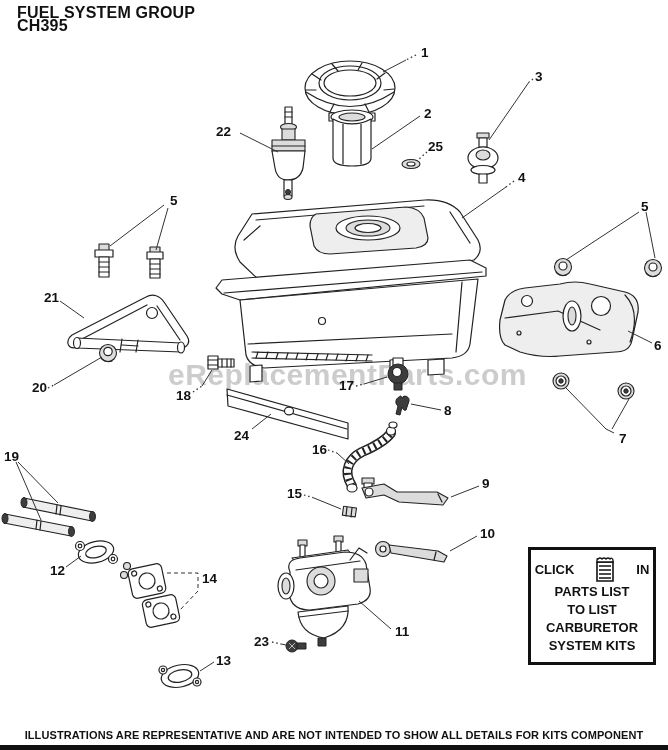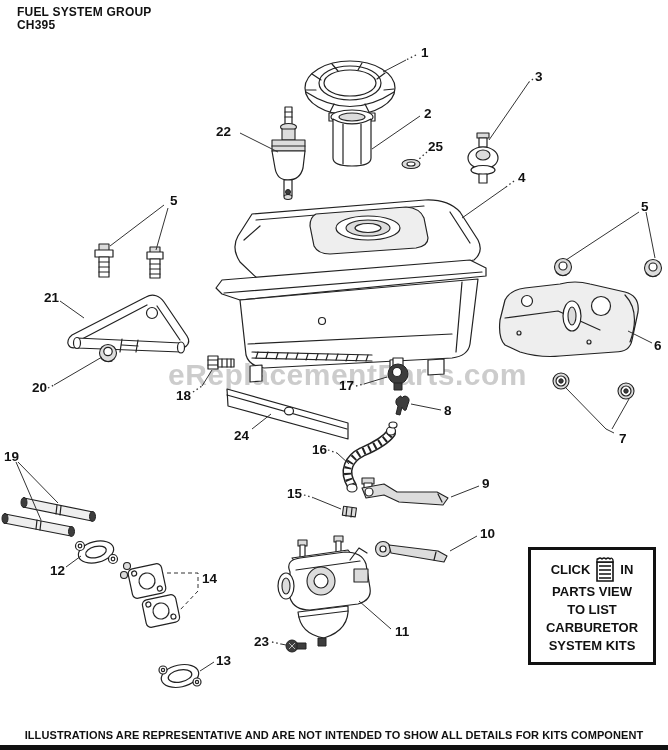--- a/index.html
+++ b/index.html
@@ -1,36 +1,36 @@
 <!DOCTYPE html>
 <html><head>
 <meta charset="utf-8">
 <style>
   html,body{margin:0;padding:0;background:#fff;}
   .page{position:relative;width:668px;height:750px;background:#ffffff;overflow:hidden;
         font-family:"Liberation Sans",sans-serif;}
-  .hdr{position:absolute;left:17px;top:6px;z-index:3;font-weight:bold;font-size:12px;
+  .hdr{position:absolute;left:17px;top:6px;z-index:3;font-weight:bold;font-size:16px;
        line-height:13px;color:#111;letter-spacing:.2px;}
   .watermark{position:absolute;left:168px;top:358px;z-index:1;font-size:30px;font-weight:bold;
        color:#9a9a9a;opacity:.5;white-space:nowrap;letter-spacing:.5px;pointer-events:none;}
   svg.diagram{position:absolute;left:0;top:0;z-index:2;}
   .ln{stroke:#222;stroke-width:1.2;fill:none;stroke-linecap:round;stroke-linejoin:round;}
   .fw{fill:#fff;stroke:#222;stroke-width:1.2;stroke-linejoin:round;}
   .fg{fill:#dcdcdc;stroke:#222;stroke-width:1.1;stroke-linejoin:round;}
   .fd{fill:#3d3d3d;stroke:#222;stroke-width:1;stroke-linejoin:round;}
   .fe{fill:#eeeeee;stroke:#222;stroke-width:1.2;stroke-linejoin:round;}
   .ld{stroke:#333;stroke-width:1;fill:none;}
   .dt{stroke:#333;stroke-width:1.3;fill:none;stroke-dasharray:1.5 2.8;}
   .dash{stroke:#333;stroke-width:1;fill:none;stroke-dasharray:4 3;}
   .co{font-family:"Liberation Sans",sans-serif;font-size:13.5px;font-weight:bold;fill:#111;}
   .infobox{position:absolute;left:528px;top:547px;width:128px;height:118px;z-index:3;
        border:3px solid #111;background:#fff;box-sizing:border-box;display:flex;
        flex-direction:column;align-items:center;justify-content:center;
        font-weight:bold;font-size:13px;line-height:18px;color:#111;text-align:center;}
-  .infobox .row1{display:flex;align-items:center;gap:4px;}
+  .infobox .row1{display:flex;align-items:center;gap:20px;}
   .footer-text{position:absolute;left:0;right:0;top:729px;z-index:3;text-align:center;
        font-weight:bold;font-size:11px;color:#111;letter-spacing:.1px;}
   .footer-bar{position:absolute;left:0;right:0;top:745px;height:5px;background:#111;z-index:3;}
 </style>
 </head>
 <body>
 
 <div class="page">
 
   <div class="hdr">
@@ -364,21 +364,21 @@
   <div class="infobox">
     <div class="row1">
       <span>CLICK</span>
       <svg width="22" height="26" viewBox="0 0 22 26">
         <path d="M 3,5 L 19,5 L 19,24 L 3,24 Z" fill="#fff" stroke="#111" stroke-width="1.6"></path>
         <path d="M 4,2 Q 6,0 8,2 Q 10,0 12,2 Q 14,0 16,2 Q 18,0 19,3 L 19,5 L 3,5 L 3,3 Q 3,1 4,2 Z" fill="#fff" stroke="#111" stroke-width="1.3"></path>
         <path d="M 5,9 L 17,9 M 5,13 L 17,13 M 5,17 L 17,17 M 5,21 L 17,21" stroke="#111" stroke-width="1.3"></path>
       </svg>
       <span>IN</span>
     </div>
-    <div>PARTS VIEW</div>
+    <div>PARTS LIST</div>
     <div>TO LIST</div>
     <div>CARBURETOR</div>
     <div>SYSTEM KITS</div>
   </div>
 
   <div class="footer-text">ILLUSTRATIONS ARE REPRESENTATIVE AND ARE NOT INTENDED TO SHOW ALL DETAILS FOR KITS COMPONENT</div>
   <div class="footer-bar"></div>
 
 </div>
 

